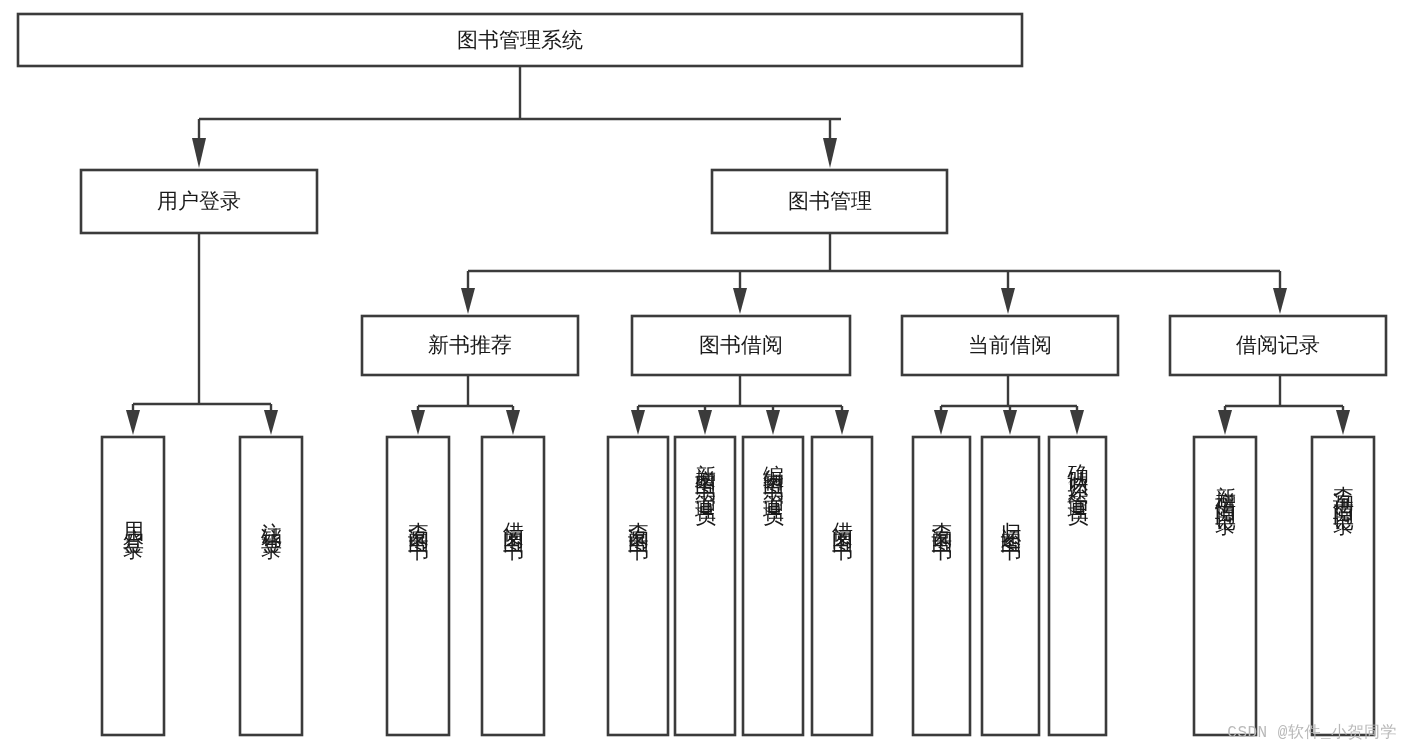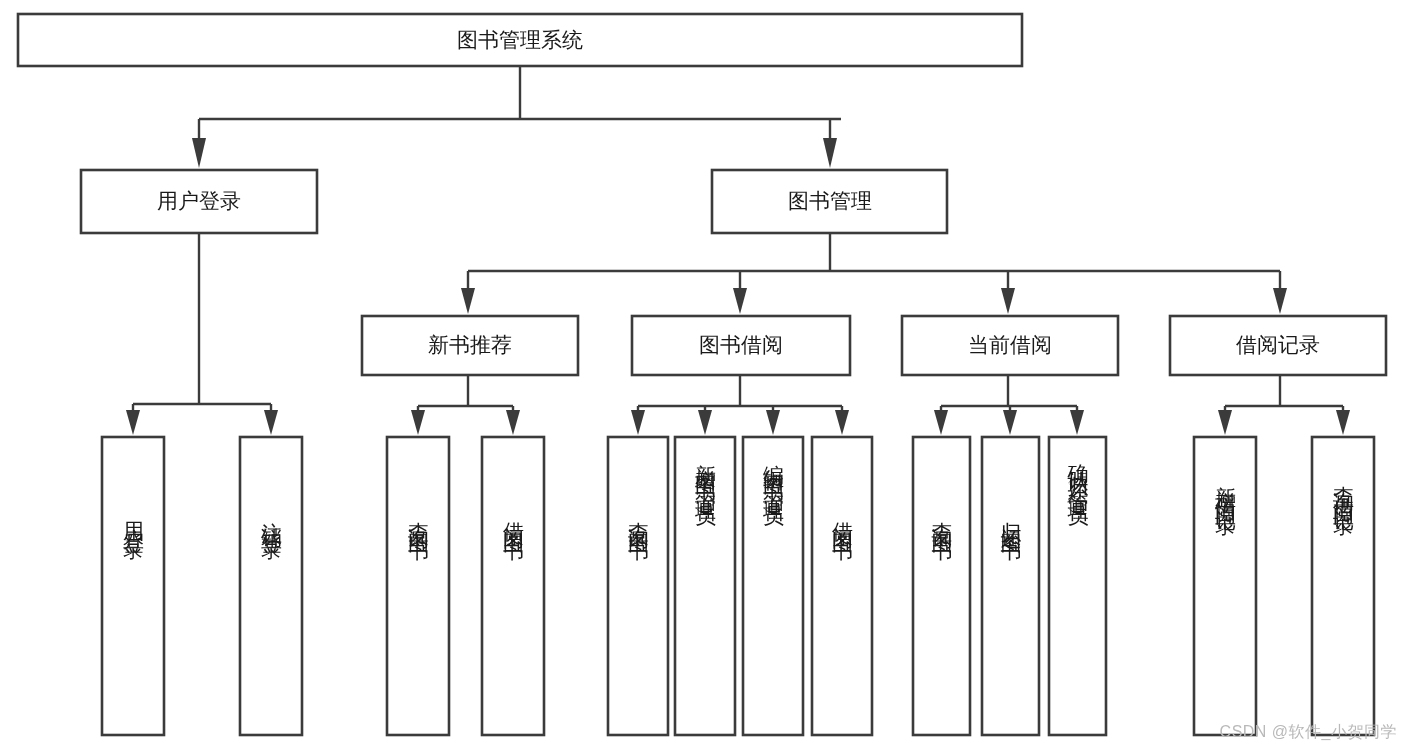--- a/index.html
+++ b/index.html
@@ -74,21 +74,21 @@
     font-size: 21px;
     line-height: 1;
     letter-spacing: 6px;
     color: #1a1a1a;
     white-space: nowrap;
   }
   .watermark {
     position: absolute;
     right: 8px;
     bottom: 4px;
-    font-family: Liberation Sans, sans-serif;
+    font-family: Liberation Mono, monospace;
     font-size: 16px;
     color: #b9b9b9;
     letter-spacing: 0.5px;
     user-select: none;
   }
 </style>
 </head>
 <body>
 
 <div id="diagram-root">

